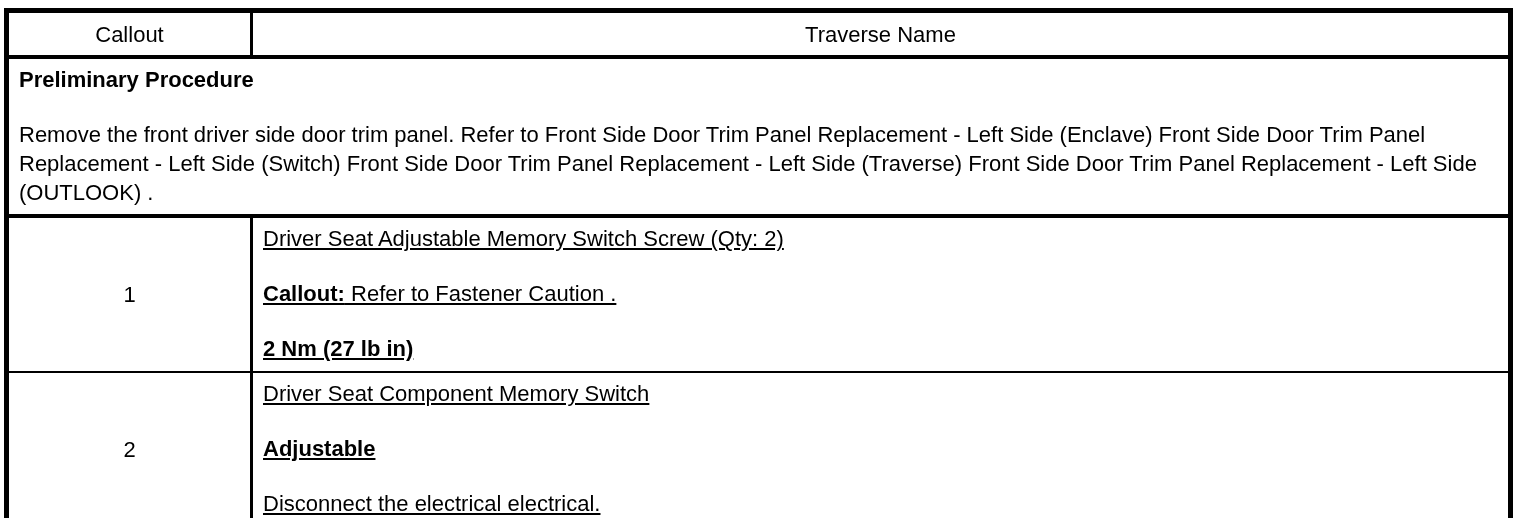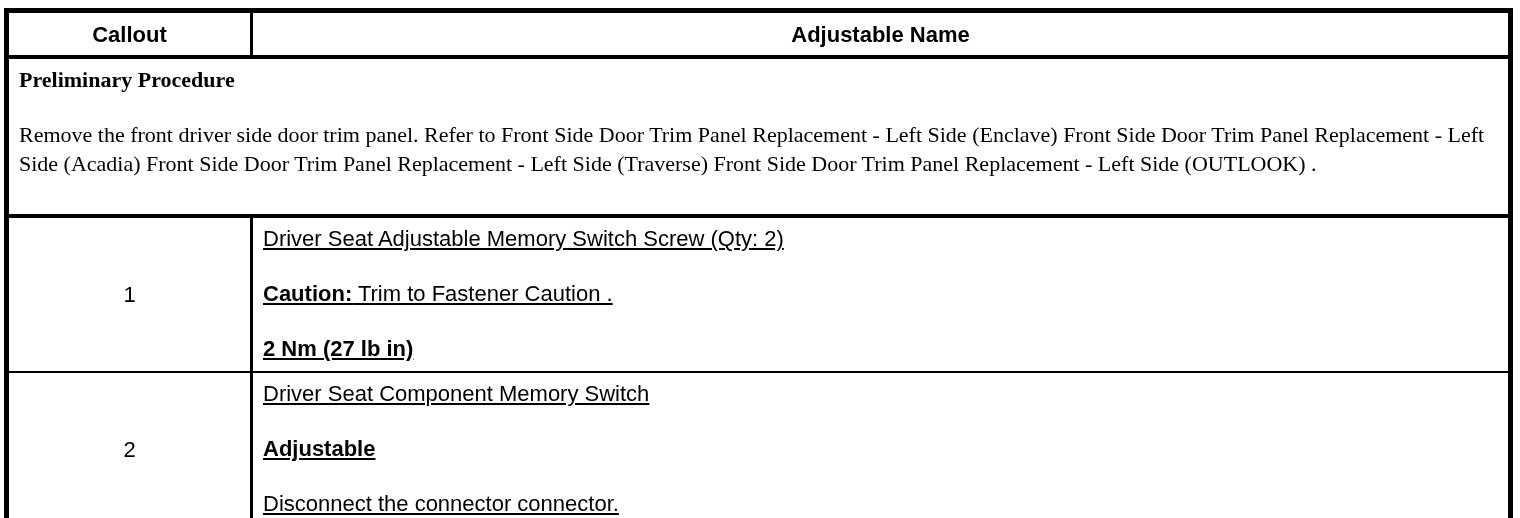--- a/index.html
+++ b/index.html
@@ -18,33 +18,32 @@
     border-collapse: collapse;
     table-layout: fixed;
     width: 1509px;
     margin: 8px 4px 0 4px;
     border: 5px solid #000000;
     font-size: 22px;
     line-height: 29px;
   }
   col.col-callout { width: 245px; }
   th {
-    font-weight: bold;
+    font-weight: normal;
     text-align: center;
     vertical-align: middle;
     height: 38px;
     padding: 2px 6px;
     border-bottom: 4px solid #000000;
   }
   th.component-head { border-left: 3px solid #000000; }
   td { vertical-align: top; padding: 6px 10px; }
   td.prelim-cell {
     border-bottom: 4px solid #000000;
     height: 143px;
-    font-family: Liberation Serif, serif;
   }
   td.callout-cell {
     text-align: center;
     vertical-align: middle;
     height: 141px;
   }
   td.component-cell { border-left: 3px solid #000000; text-decoration: underline; }
   tr.body-row-divider > td { border-bottom: 2px solid #000000; }
   p { margin: 0 0 26px 0; }
   p:last-child { margin-bottom: 0; }
@@ -54,40 +53,40 @@
 <body>
 
 <table class="callout-table">
   <colgroup>
     <col class="col-callout">
     <col class="col-component">
   </colgroup>
   <thead>
     <tr>
       <th>Callout</th>
-      <th class="component-head">Adjustable Name</th>
+      <th class="component-head">Traverse Name</th>
     </tr>
   </thead>
   <tbody>
     <tr>
       <td colspan="2" class="prelim-cell">
         <p class="bold">Preliminary Procedure</p>
-        <p>Remove the front driver side door trim panel. Refer to Front Side Door Trim Panel Replacement - Left Side (Enclave) Front Side Door Trim Panel Replacement - Left Side (Acadia) Front Side Door Trim Panel Replacement - Left Side (Traverse) Front Side Door Trim Panel Replacement - Left Side (OUTLOOK) .</p>
+        <p>Remove the front driver side door trim panel. Refer to Front Side Door Trim Panel Replacement - Left Side (Enclave) Front Side Door Trim Panel Replacement - Left Side (Switch) Front Side Door Trim Panel Replacement - Left Side (Traverse) Front Side Door Trim Panel Replacement - Left Side (OUTLOOK) .</p>
       </td>
     </tr>
     <tr class="body-row-divider">
       <td class="callout-cell">1</td>
       <td class="component-cell">
         <p>Driver Seat Adjustable Memory Switch Screw (Qty: 2)</p>
-        <p><span class="bold">Caution:</span><span> Trim to Fastener Caution .</span></p>
+        <p><span class="bold">Callout:</span><span> Refer to Fastener Caution .</span></p>
         <p class="bold">2 Nm (27 lb in)</p>
       </td>
     </tr>
     <tr>
       <td class="callout-cell">2</td>
       <td class="component-cell">
         <p>Driver Seat Component Memory Switch</p>
         <p class="bold">Adjustable</p>
-        <p>Disconnect the connector connector.</p>
+        <p>Disconnect the electrical electrical.</p>
       </td>
     </tr>
   </tbody>
 </table>
 
 </body></html>

